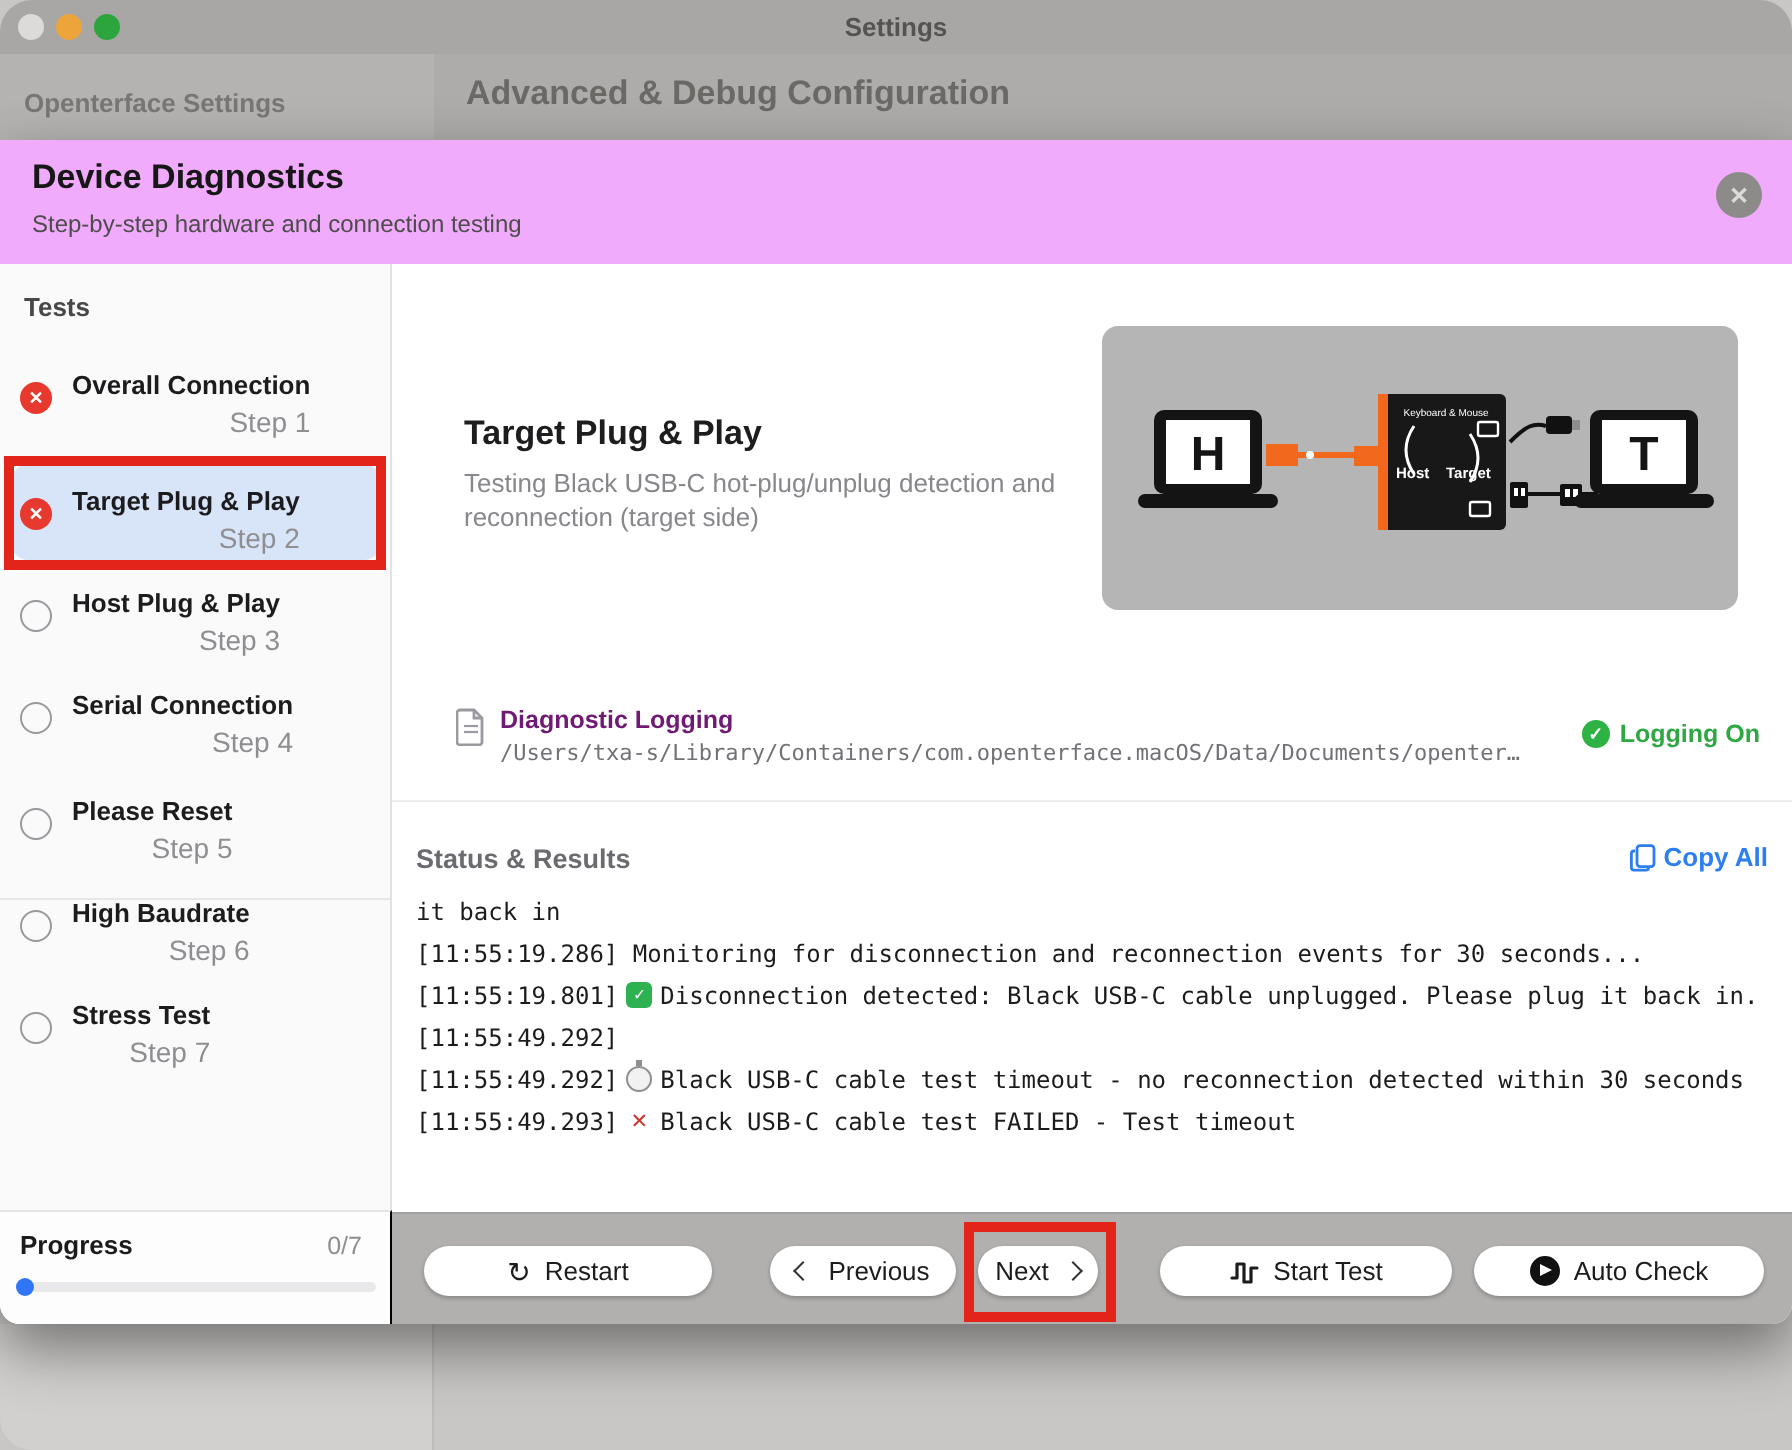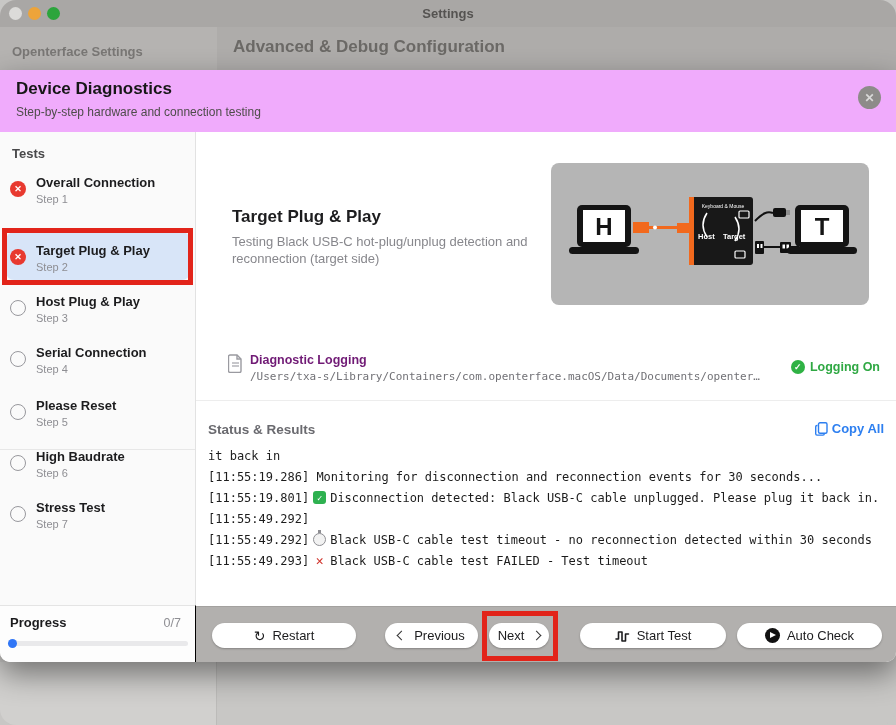--- a/index.html
+++ b/index.html
@@ -27,27 +27,27 @@
     border-radius:0 0 10px 10px;box-shadow:0 12px 30px rgba(0,0,0,.45);overflow:hidden;}
   .dlg-header{position:absolute;left:0;top:0;width:896px;height:62px;background:#f0abfc;}
   .dlg-title{position:absolute;left:16px;top:9px;font-size:17px;font-weight:bold;color:#171717;}
   .dlg-sub{position:absolute;left:16px;top:35px;font-size:12px;color:#4e4c4a;}
   .close-btn{position:absolute;right:15px;top:16px;width:23px;height:23px;border-radius:50%;
     background:#8d8b89;cursor:pointer;display:flex;align-items:center;justify-content:center;}
   .close-btn::after{content:"✕";color:#dadad9;font-size:12px;font-weight:bold;}
 
   
   .sidebar{position:absolute;left:0;top:62px;width:196px;height:473px;background:#fafafa;
-    border-right:1px solid #e2e2e2;}
+    border-right:1px solid #e2e2e2;text-align:right;}
   .tests-h{position:absolute;left:12px;top:14px;font-size:13px;font-weight:bold;color:#48484a;}
   .selection-bg{position:absolute;left:6px;top:100px;width:184px;height:48px;border-radius:8px;background:#d8e5f8;}
   .titem{position:absolute;left:0;width:196px;height:44px;cursor:pointer;}
   .titem .txt{position:absolute;left:36px;top:0;}
   .titem .lbl{font-size:13px;font-weight:bold;color:#1c1c1e;}
-  .titem .stp{font-size:11px;color:#8e8e93;margin-top:3px;}
+  .titem .stp{font-size:14px;color:#8e8e93;margin-top:3px;}
   .statusdot{position:absolute;left:10px;top:6px;width:16px;height:16px;border-radius:50%;}
   .statusdot.failed{background:#e8392f;}
   .statusdot.failed::after{content:"✕";position:absolute;left:0;top:0;width:16px;height:16px;
     color:#fff;font-size:9px;font-weight:bold;display:flex;align-items:center;justify-content:center;}
   .statusdot.pending{background:transparent;border:1.5px solid #98989d;}
   .side-div{position:absolute;left:0;top:317px;width:195px;height:1px;background:#e7e7e7;}
 
   
   .detail-title{position:absolute;left:232px;top:137px;font-size:17px;font-weight:bold;color:#1d1d1f;}
   .detail-desc{position:absolute;left:232px;top:163px;width:305px;font-size:13px;line-height:17px;color:#87878c;}
@@ -141,21 +141,21 @@
     <div class="dlg-header">
       <div class="dlg-title">Device Diagnostics</div>
       <div class="dlg-sub">Step-by-step hardware and connection testing</div>
       <div class="close-btn"></div>
     </div>
 
     <div class="sidebar">
       <div class="tests-h">Tests</div>
       <div class="selection-bg"></div>
 
-      <div class="titem" style="top:43px">
+      <div class="titem" style="top:53px">
         <span class="statusdot failed"></span>
         <span class="txt">
             <div class="lbl">Overall Connection</div>
         <div class="stp">Step 1</div>
           </span>
       </div>
       <div class="titem" style="top:111px">
         <span class="statusdot failed"></span>
         <span class="txt">
             <div class="lbl">Target Plug &amp; Play</div>

